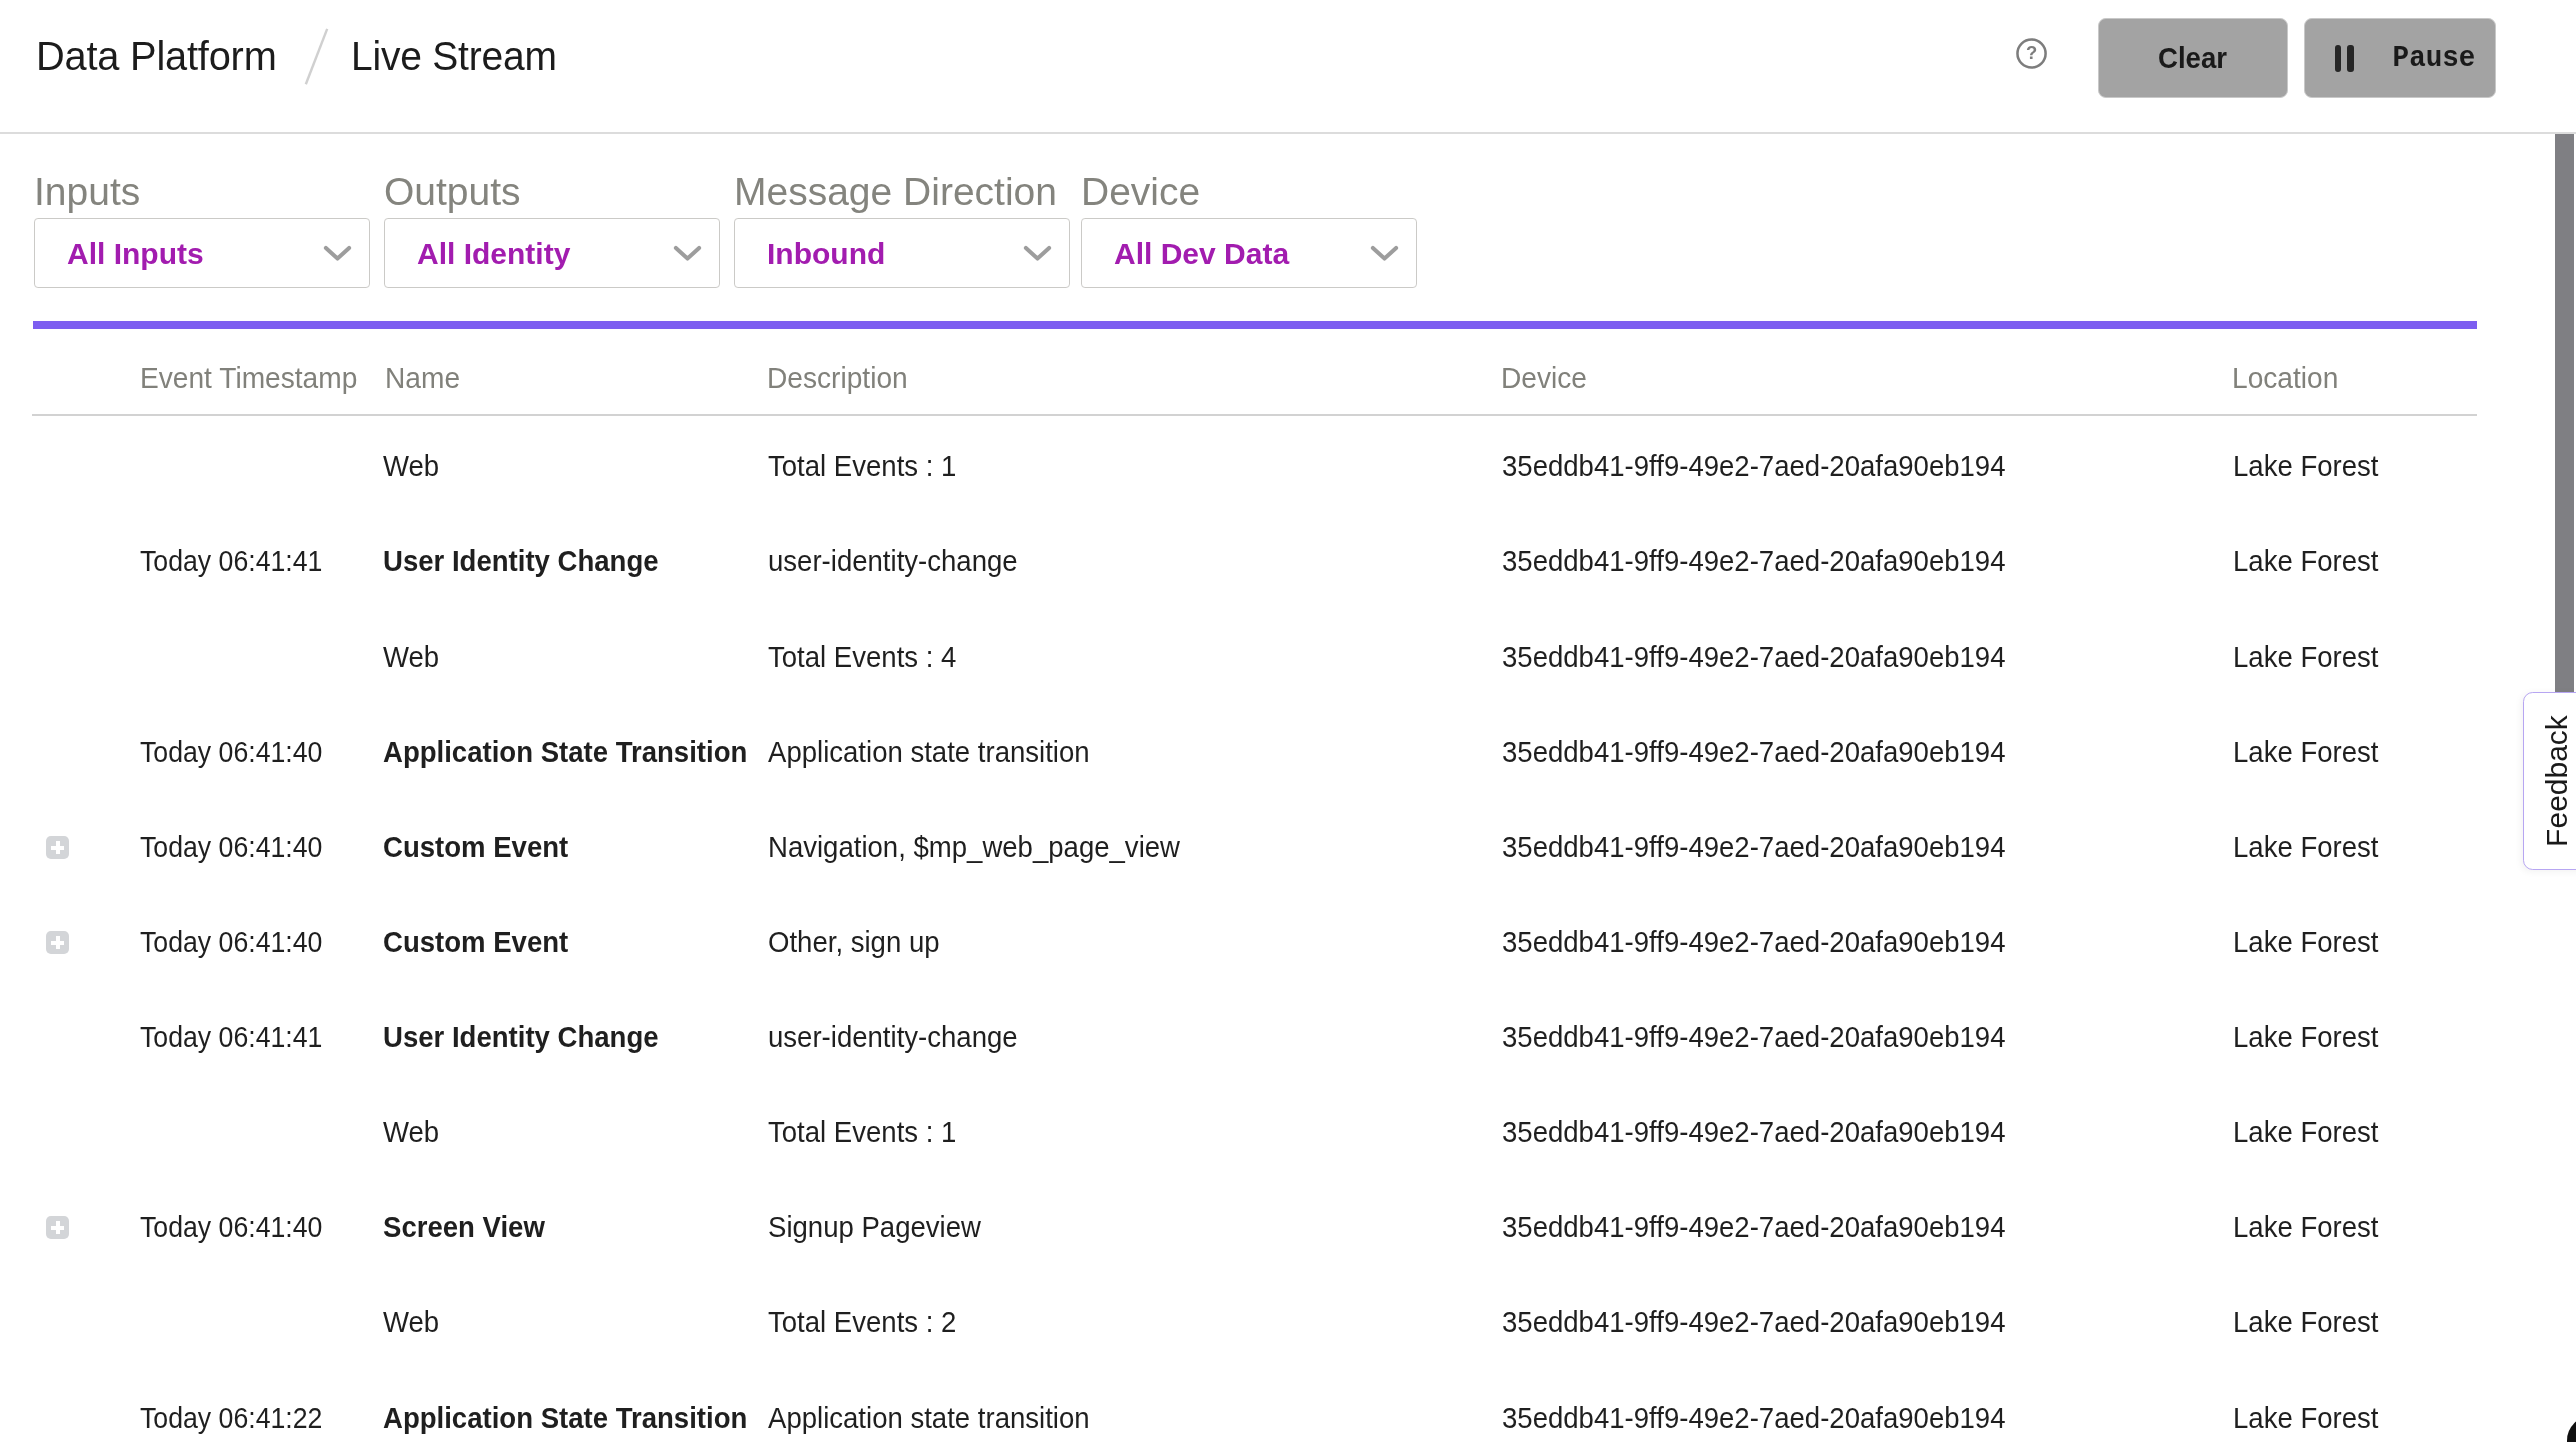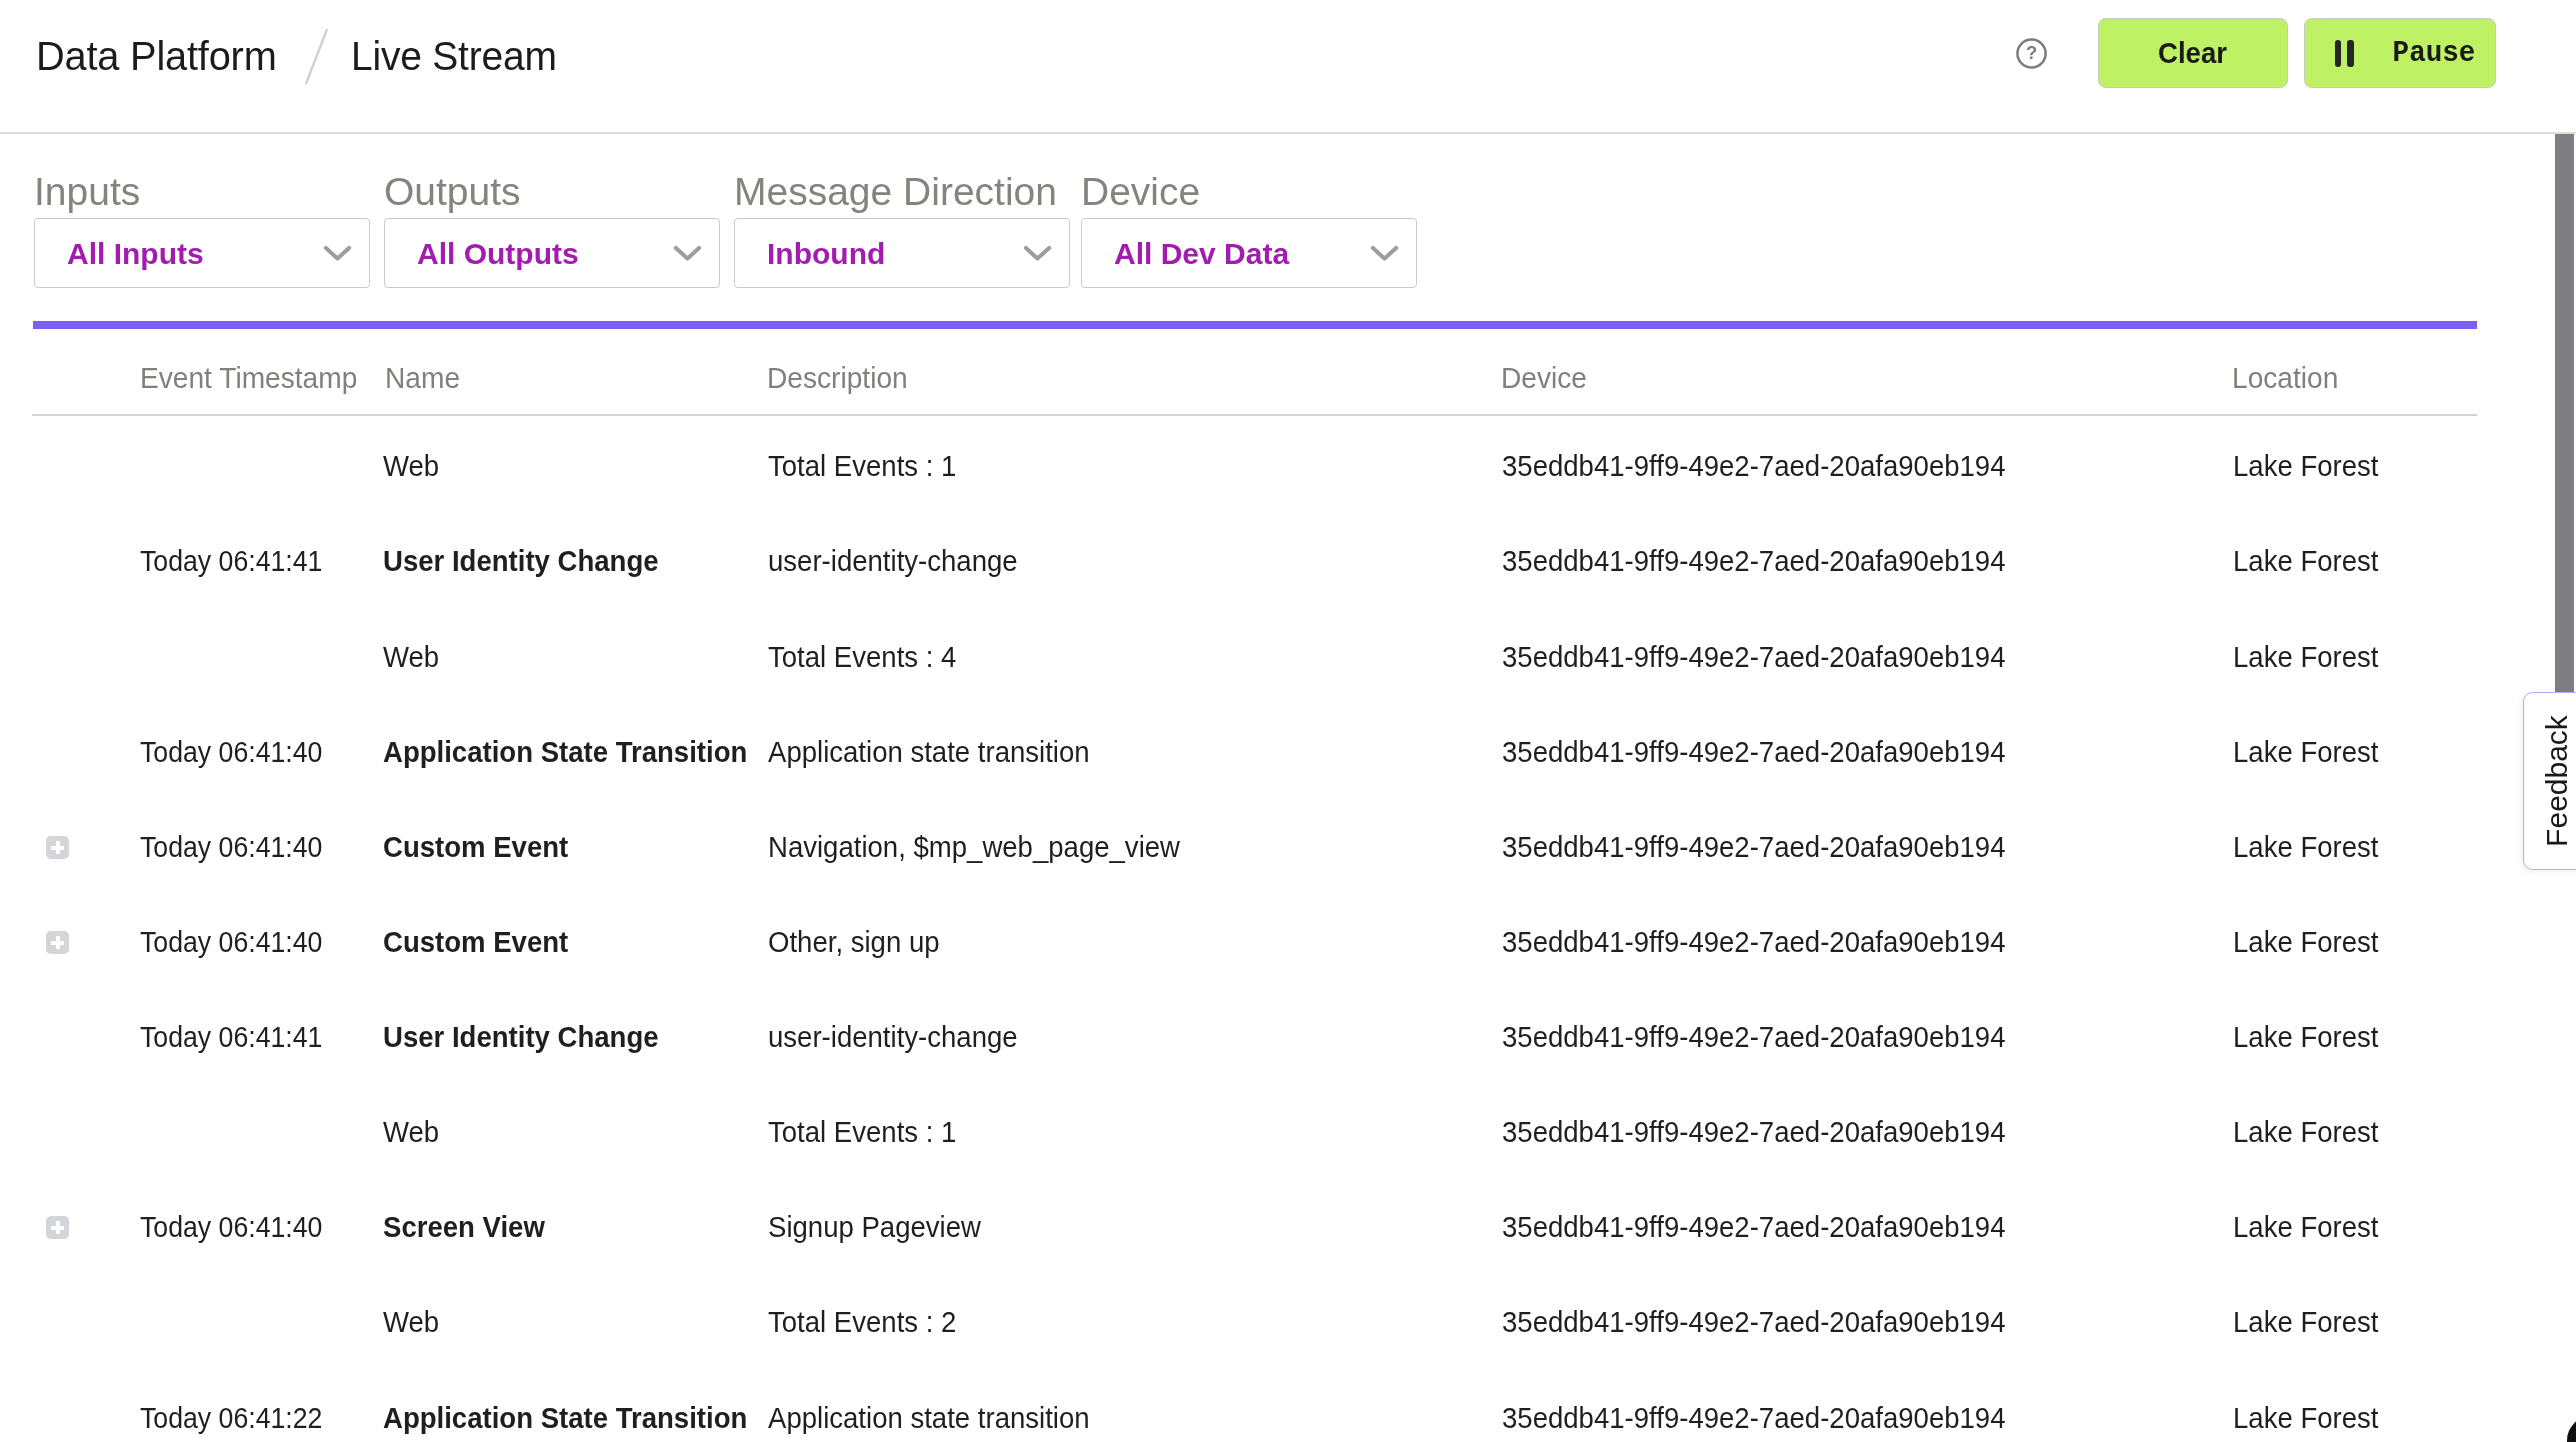--- a/index.html
+++ b/index.html
@@ -8,21 +8,21 @@
 .abs { position:absolute; white-space:nowrap; }
 
 
 #title1 { left:36px; top:36px; font-size:41px; line-height:41px; color:#1c1c1c; letter-spacing:-0.2px; }
 #title2 { left:351px; top:36px; transform:scaleX(0.95); transform-origin:left center; font-size:41px; line-height:41px; color:#1c1c1c; letter-spacing:-0.2px; }
 #slash  { left:299px; top:25px; }
 #title1 { transform:scaleX(0.97); transform-origin:left center; }
 #helpicon { left:2016px; top:38px; }
 #headerline { left:0; top:132px; width:2576px; height:1.9px; background:#dcdcdc; }
 
-.btn { position:absolute; top:18.4px; height:70px; border:1.9px solid #c8c8c8; border-radius:7.8px; background:#bef264;
+.btn { position:absolute; top:18.4px; height:80px; border:1.9px solid #c8c8c8; border-radius:7.8px; background:#a3a3a3;
        display:flex; align-items:center; justify-content:center; font-size:30px; font-weight:bold; color:#1a1a1a; }
 #btnclear { left:2098px; width:190px; }
 #btnpause { left:2304px; width:192px;font-family:Liberation Mono, monospace; }
 #btnpause .bars { margin-right:35px; margin-left:13.6px; display:flex; }
 #btnpause .bar { width:6.8px; height:27px; background:#262626; border-radius:2.9px; }
 #btnpause .bar + .bar { margin-left:5.8px; }
 .btn .lbl { transform:scaleX(0.92); transform-origin:center; }
 
 
 .flabel { font-size:39px; line-height:29px; color:#84847e; top:177px; }
@@ -87,21 +87,21 @@
 <div class="abs flabel" style="left:734px;">Message Direction</div>
 <div class="abs flabel" style="left:1081px;">Device</div>
 
 <div class="fbox" style="left:34px;">
     <span class="txt">All Inputs</span>
   <svg class="chev" width="29" height="17.5" viewBox="0 0 30 18">
       <polyline points="3,3 15,14 27,3" fill="none" stroke="#9d9d9d" stroke-width="4.2" stroke-linecap="round" stroke-linejoin="round"></polyline>
     </svg>
   </div>
 <div class="fbox" style="left:384px;">
-    <span class="txt">All Outputs</span>
+    <span class="txt">All Identity</span>
   <svg class="chev" width="29" height="17.5" viewBox="0 0 30 18">
       <polyline points="3,3 15,14 27,3" fill="none" stroke="#9d9d9d" stroke-width="4.2" stroke-linecap="round" stroke-linejoin="round"></polyline>
     </svg>
   </div>
 <div class="fbox" style="left:734px;">
     <span class="txt">Inbound</span>
   <svg class="chev" width="29" height="17.5" viewBox="0 0 30 18">
       <polyline points="3,3 15,14 27,3" fill="none" stroke="#9d9d9d" stroke-width="4.2" stroke-linecap="round" stroke-linejoin="round"></polyline>
     </svg>
   </div>

